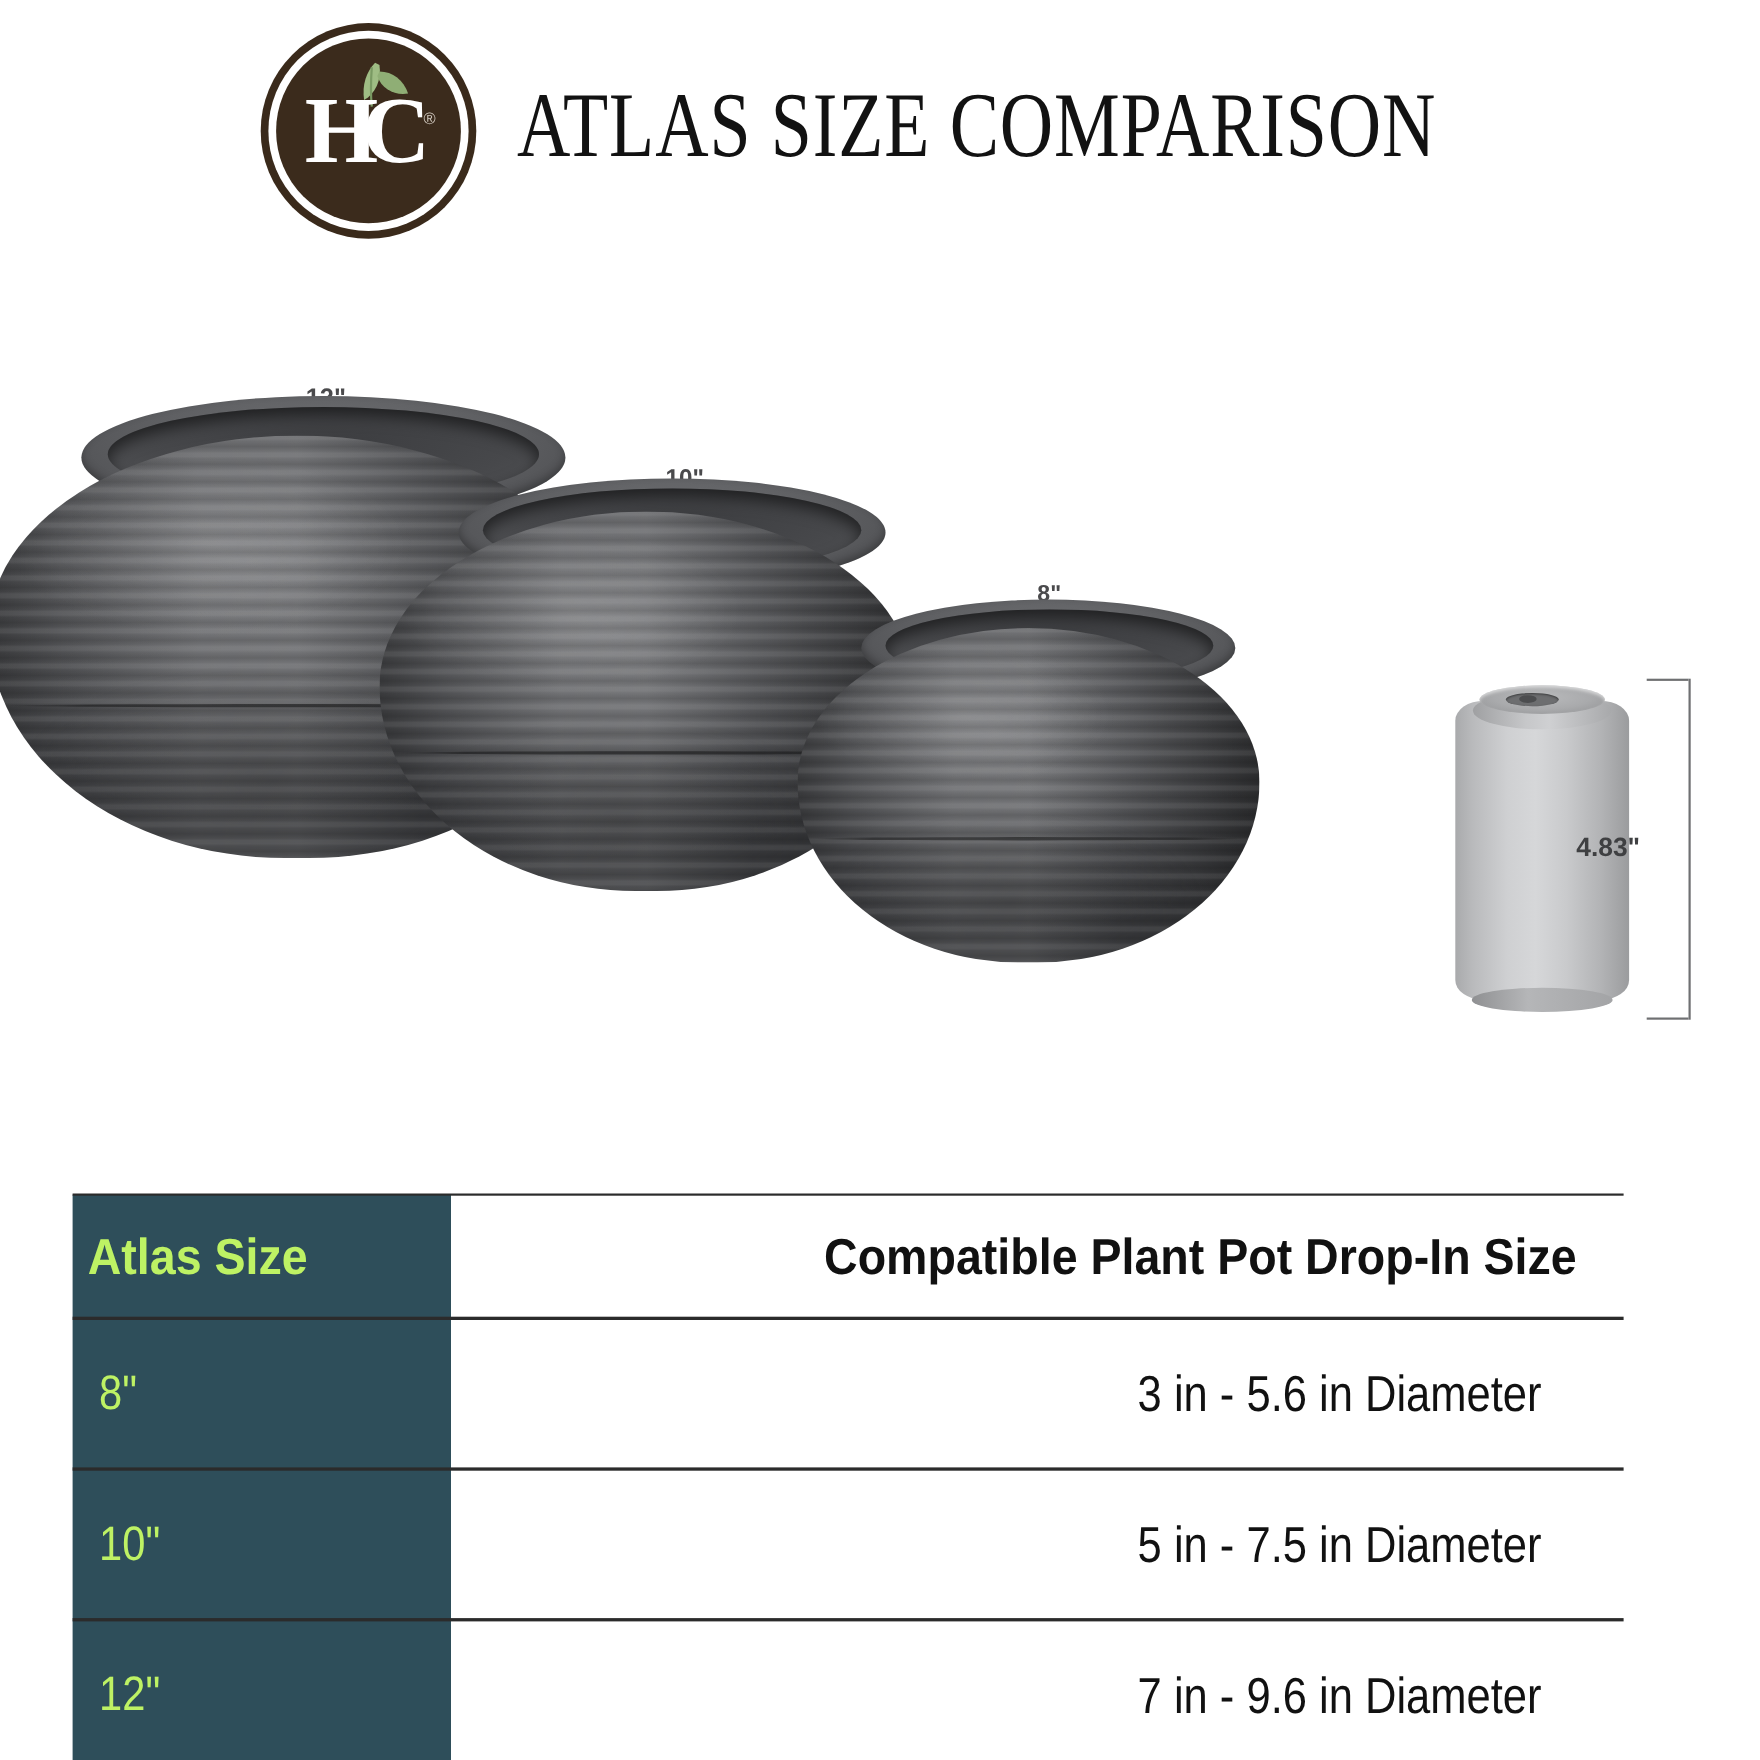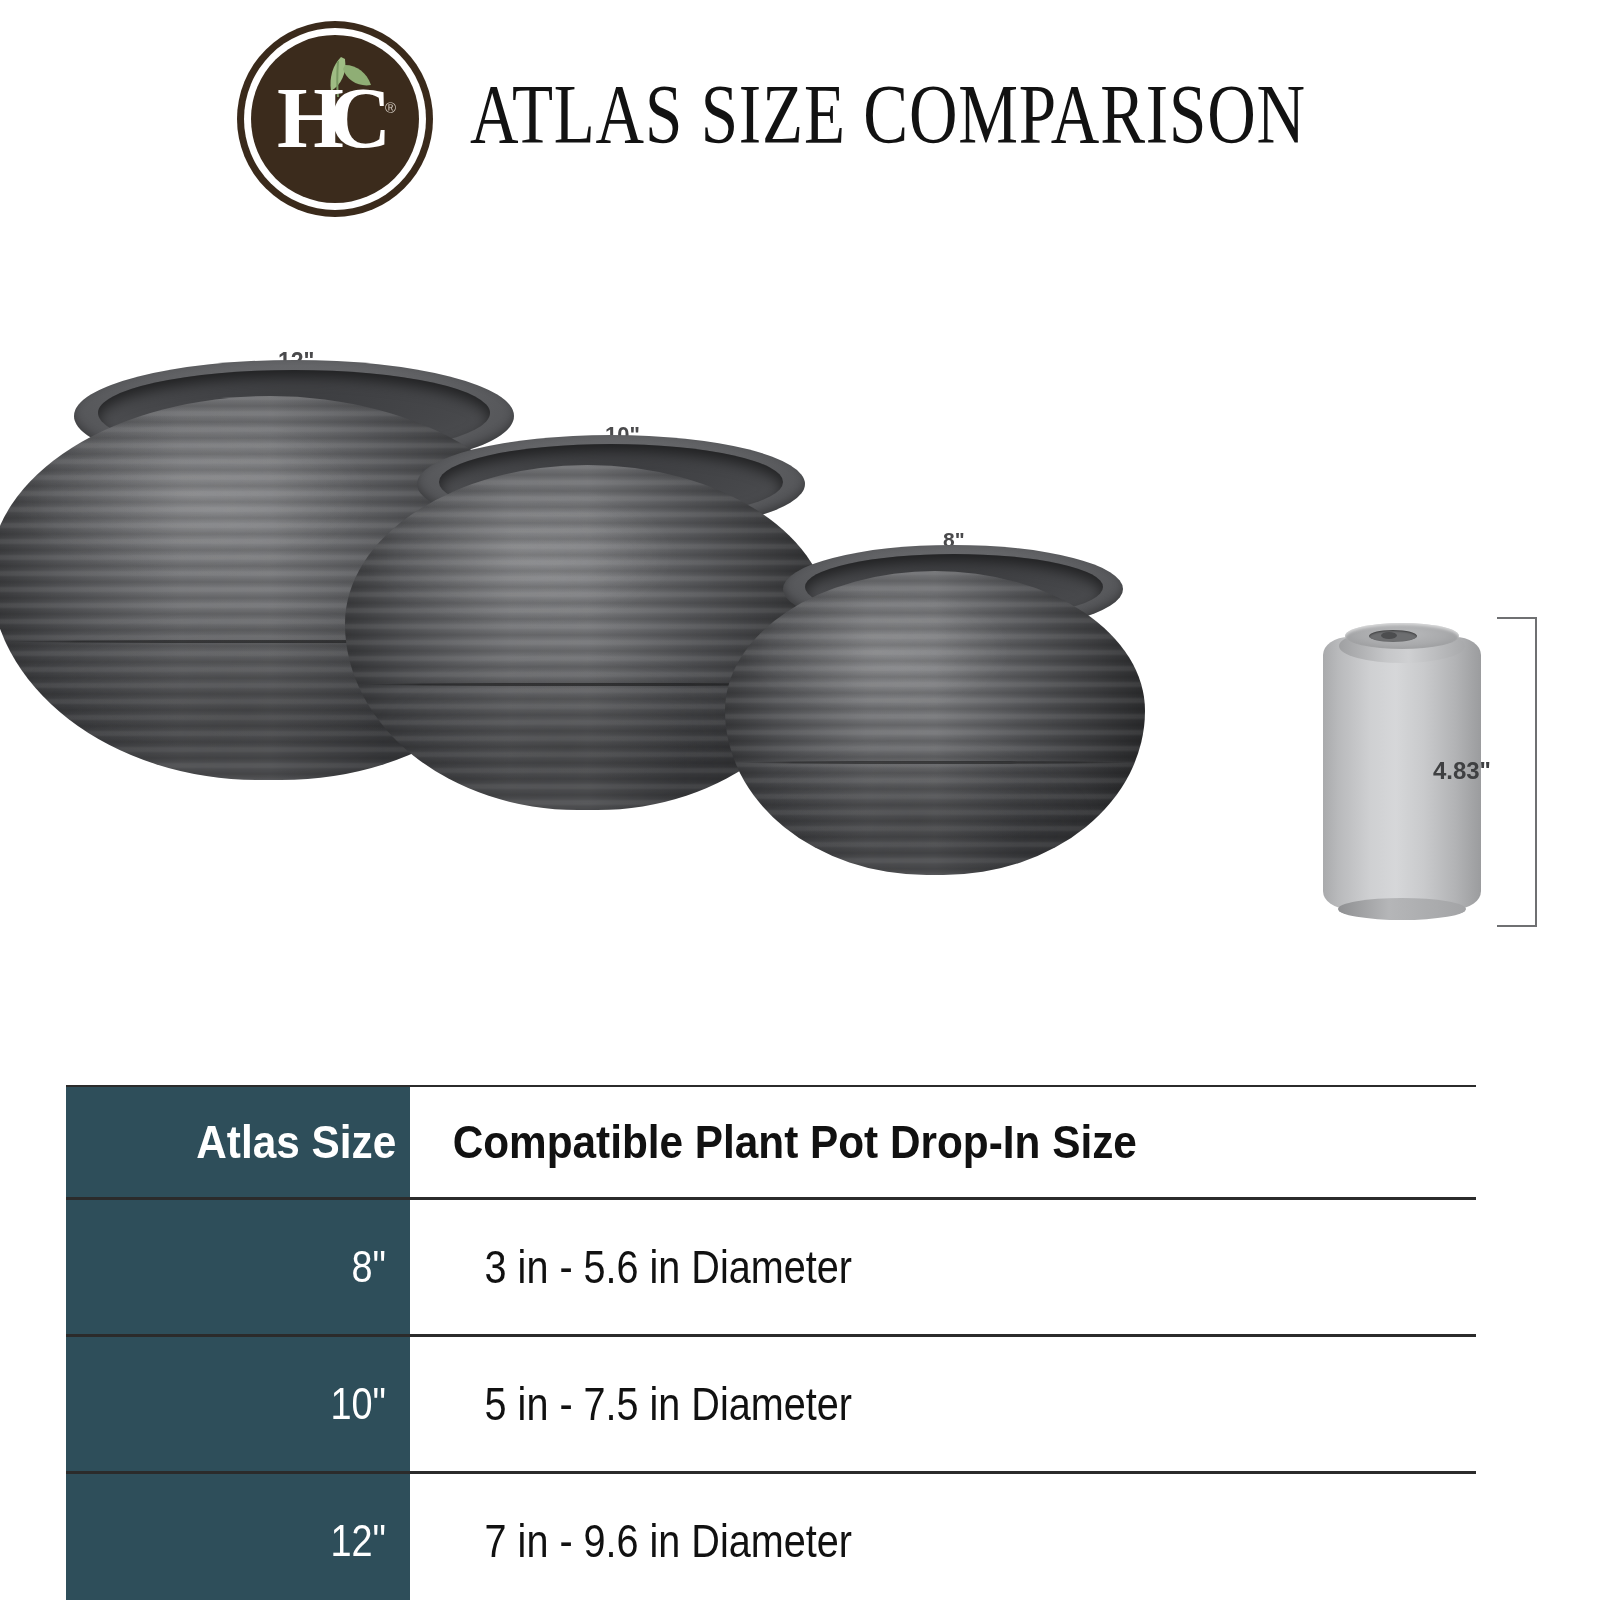--- a/index.html
+++ b/index.html
@@ -224,28 +224,28 @@
 
   #spec-table th, #spec-table td {
     margin: 0; padding: 0;
     border-top: 3px solid #2b2b2b;
     border-bottom: 3px solid #2b2b2b;
   }
   #spec-table thead th { border-top: 2px solid #2b2b2b; }
 
   .cell-size {
     background: #2e4e5a;
-    color: #ffffff;
-    text-align: right;
+    color: #bef264;
+    text-align: left;
     vertical-align: middle;
   }
   .cell-desc {
     background: #ffffff;
     color: #111111;
-    text-align: left;
+    text-align: right;
     vertical-align: middle;
   }
 
   thead .cell-size, thead .cell-desc { height: 112px; }
   tbody tr { height: 137px; }
 
   .th-text {
     display: block;
     font-family: "Liberation Sans", sans-serif;
     font-weight: bold;

